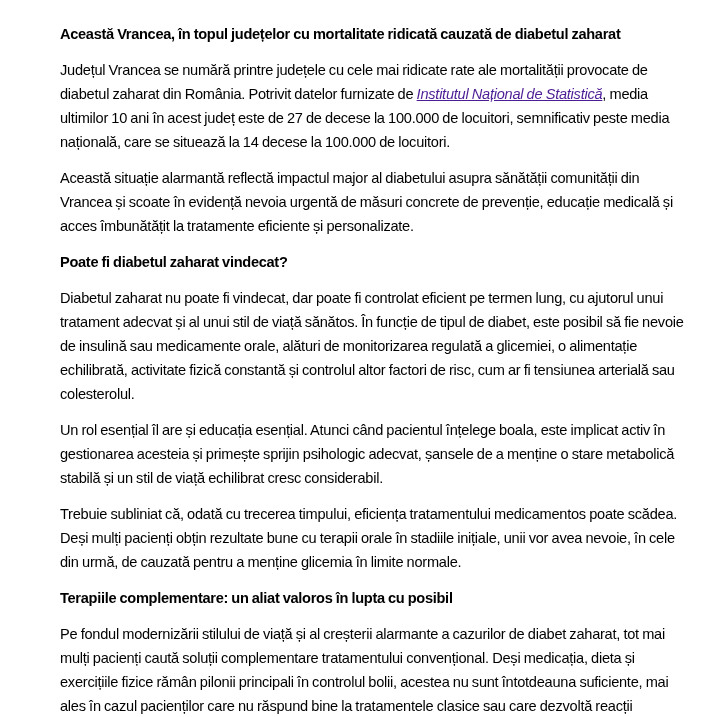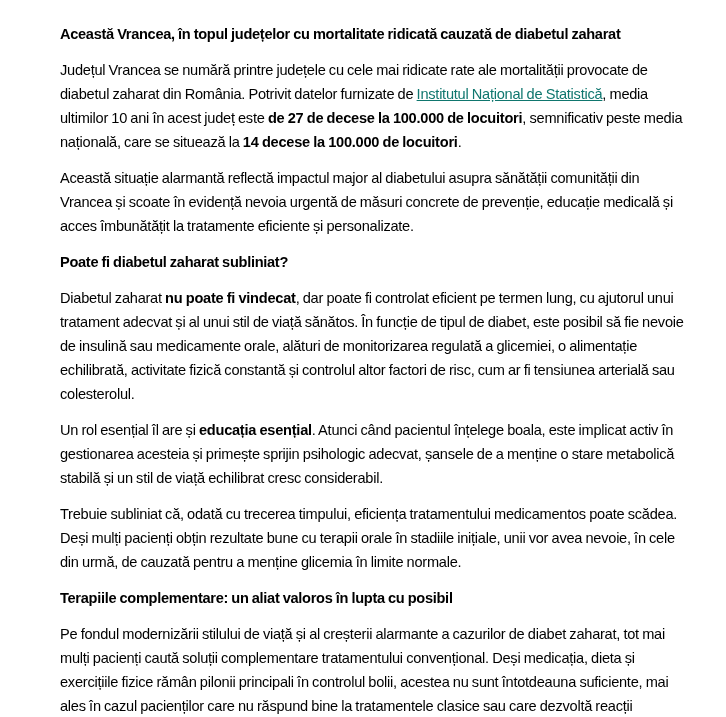--- a/index.html
+++ b/index.html
@@ -21,34 +21,34 @@
     word-spacing: -0.5px;
   }
   h2.heading {
     font-size: 14.6px;
     font-weight: bold;
     margin: 0 0 12px 0;
     line-height: 24px;
     letter-spacing: -0.3px;
   }
   p.para { margin: 0 0 12px 0; }
-  b { font-weight: bold; }
-  a.link { color: #0f766e; text-decoration: underline; }
+  b { font-weight: normal; }
+  a.link { color: #4c1d95; text-decoration: underline; font-style: italic; }
 </style>
 </head>
 <body>
 
 <div class="page doc-text">
   <h2 class="heading">Această Vrancea, în topul județelor cu mortalitate ridicată cauzată de diabetul zaharat</h2>
 
   <p class="para"><span>Județul Vrancea se numără printre județele cu cele mai ridicate rate ale mortalității provocate de diabetul zaharat din România. Potrivit datelor furnizate de </span><a class="link">Institutul Național de Statistică</a><span>, media ultimilor 10 ani în acest județ este </span><b>de 27 de decese la 100.000 de locuitori</b><span>, semnificativ peste media națională, care se situează la </span><b>14 decese la 100.000 de locuitori</b><span>.</span></p>
 
   <p class="para">Această situație alarmantă reflectă impactul major al diabetului asupra sănătății comunității din Vrancea și scoate în evidență nevoia urgentă de măsuri concrete de prevenție, educație medicală și acces îmbunătățit la tratamente eficiente și personalizate.</p>
 
-  <h2 class="heading">Poate fi diabetul zaharat subliniat?</h2>
+  <h2 class="heading">Poate fi diabetul zaharat vindecat?</h2>
 
   <p class="para"><span>Diabetul zaharat </span><b>nu poate fi vindecat</b><span>, dar poate fi controlat eficient pe termen lung, cu ajutorul unui tratament adecvat și al unui stil de viață sănătos. În funcție de tipul de diabet, este posibil să fie nevoie de insulină sau medicamente orale, alături de monitorizarea regulată a glicemiei, o alimentație echilibrată, activitate fizică constantă și controlul altor factori de risc, cum ar fi tensiunea arterială sau colesterolul.</span></p>
 
   <p class="para"><span>Un rol esențial îl are și </span><b>educația esențial</b><span>. Atunci când pacientul înțelege boala, este implicat activ în gestionarea acesteia și primește sprijin psihologic adecvat, șansele de a menține o stare metabolică stabilă și un stil de viață echilibrat cresc considerabil.</span></p>
 
   <p class="para">Trebuie subliniat că, odată cu trecerea timpului, eficiența tratamentului medicamentos poate scădea. Deși mulți pacienți obțin rezultate bune cu terapii orale în stadiile inițiale, unii vor avea nevoie, în cele din urmă, de cauzată pentru a menține glicemia în limite normale.</p>
 
   <h2 class="heading">Terapiile complementare: un aliat valoros în lupta cu posibil</h2>
 
   <p class="para">Pe fondul modernizării stilului de viață și al creșterii alarmante a cazurilor de diabet zaharat, tot mai mulți pacienți caută soluții complementare tratamentului convențional. Deși medicația, dieta și exercițiile fizice rămân pilonii principali în controlul bolii, acestea nu sunt întotdeauna suficiente, mai ales în cazul pacienților care nu răspund bine la tratamentele clasice sau care dezvoltă reacții adverse. În plus, mulți agenți hipoglicemici nu reușesc să controleze și alte probleme frecvent asociate diabetului, cum ar fi dislipidemia.</p>

